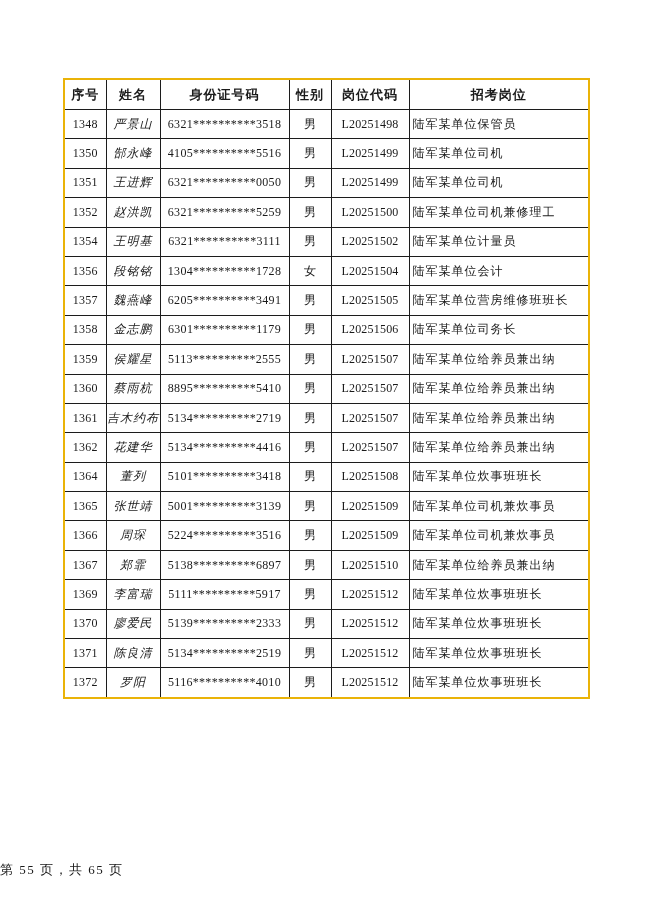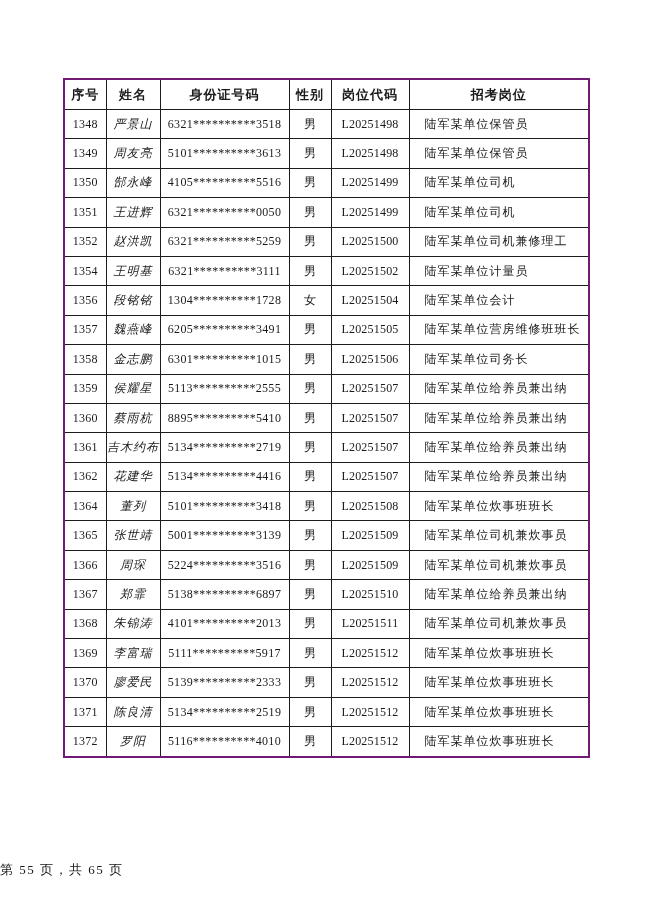--- a/index.html
+++ b/index.html
@@ -9,21 +9,21 @@
     position: relative;
     font-family: "Liberation Serif", "DejaVu Serif", serif;
     color: #1a1a1a;
     overflow: hidden;
   }
   .table-wrap { position: absolute; left: 63px; top: 78px; }
   table {
     border-collapse: collapse;
     table-layout: fixed;
     width: 525px;
-    border: 2px solid #701a75;
+    border: 2px solid #eab308;
   }
   th, td {
     border: 1px solid #1c1c1c;
     text-align: center;
     overflow: hidden;
     white-space: nowrap;
     padding: 0;
   }
   th {
     height: 29px;
@@ -31,21 +31,21 @@
     font-weight: bold;
     letter-spacing: 1px;
   }
   td { height: 28.4px; font-size: 12px; }
   td.c0, td.c4 { font-size: 12px; letter-spacing: 0.2px; }
   td.c1 { letter-spacing: 1px; font-size: 12px; font-style: italic; }
   td.c2 { letter-spacing: 0.3px; }
   td.c3 { letter-spacing: 0; }
   td.c5 {
     text-align: left;
-    padding-left: 15px;
+    padding-left: 3px;
     letter-spacing: 1px;
   }
   .page-footer {
     position: absolute;
     left: 0; top: 861px;
     width: 100%;
     text-align: left;
     font-size: 13px;
     letter-spacing: 1.5px;
     color: #1a1a1a;
@@ -77,28 +77,20 @@
     <tbody>
         <tr>
           <td class="c0">1348</td>
           <td class="c1">严景山</td>
           <td class="c2">6321**********3518</td>
           <td class="c3">男</td>
           <td class="c4">L20251498</td>
           <td class="c5">陆军某单位保管员</td>
         </tr>
         <tr>
-          <td class="c0">1349</td>
-          <td class="c1">周友亮</td>
-          <td class="c2">5101**********3613</td>
-          <td class="c3">男</td>
-          <td class="c4">L20251498</td>
-          <td class="c5">陆军某单位保管员</td>
-        </tr>
-        <tr>
           <td class="c0">1350</td>
           <td class="c1">郜永峰</td>
           <td class="c2">4105**********5516</td>
           <td class="c3">男</td>
           <td class="c4">L20251499</td>
           <td class="c5">陆军某单位司机</td>
         </tr>
         <tr>
           <td class="c0">1351</td>
           <td class="c1">王进辉</td>
@@ -135,21 +127,21 @@
           <td class="c0">1357</td>
           <td class="c1">魏燕峰</td>
           <td class="c2">6205**********3491</td>
           <td class="c3">男</td>
           <td class="c4">L20251505</td>
           <td class="c5">陆军某单位营房维修班班长</td>
         </tr>
         <tr>
           <td class="c0">1358</td>
           <td class="c1">金志鹏</td>
-          <td class="c2">6301**********1015</td>
+          <td class="c2">6301**********1179</td>
           <td class="c3">男</td>
           <td class="c4">L20251506</td>
           <td class="c5">陆军某单位司务长</td>
         </tr>
         <tr>
           <td class="c0">1359</td>
           <td class="c1">侯耀星</td>
           <td class="c2">5113**********2555</td>
           <td class="c3">男</td>
           <td class="c4">L20251507</td>
@@ -203,28 +195,20 @@
           <td class="c4">L20251509</td>
           <td class="c5">陆军某单位司机兼炊事员</td>
         </tr>
         <tr>
           <td class="c0">1367</td>
           <td class="c1">郑霏</td>
           <td class="c2">5138**********6897</td>
           <td class="c3">男</td>
           <td class="c4">L20251510</td>
           <td class="c5">陆军某单位给养员兼出纳</td>
-        </tr>
-        <tr>
-          <td class="c0">1368</td>
-          <td class="c1">朱锦涛</td>
-          <td class="c2">4101**********2013</td>
-          <td class="c3">男</td>
-          <td class="c4">L20251511</td>
-          <td class="c5">陆军某单位司机兼炊事员</td>
         </tr>
         <tr>
           <td class="c0">1369</td>
           <td class="c1">李富瑞</td>
           <td class="c2">5111**********5917</td>
           <td class="c3">男</td>
           <td class="c4">L20251512</td>
           <td class="c5">陆军某单位炊事班班长</td>
         </tr>
         <tr>

